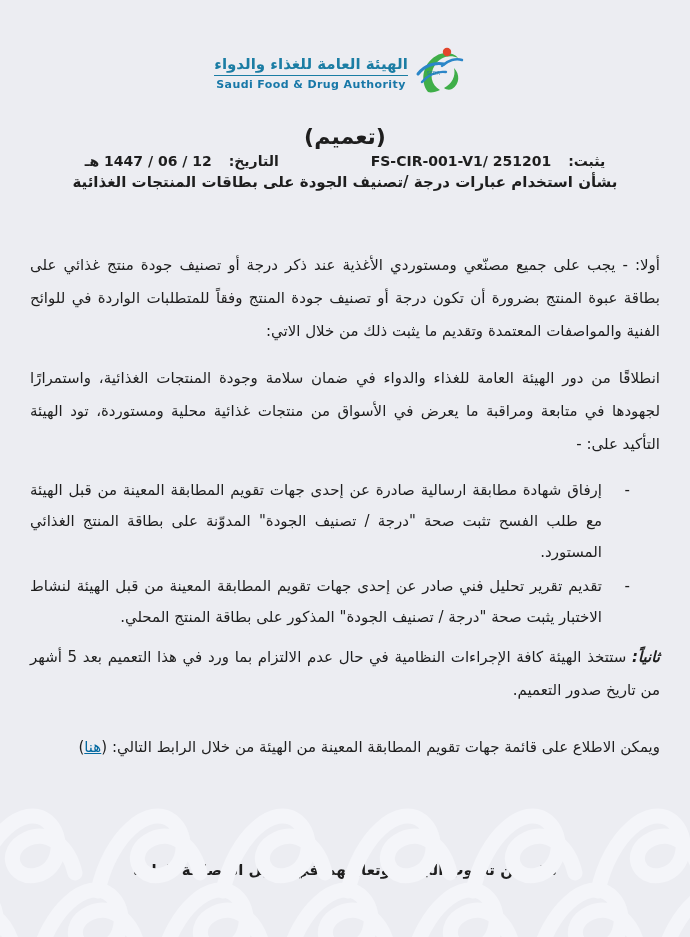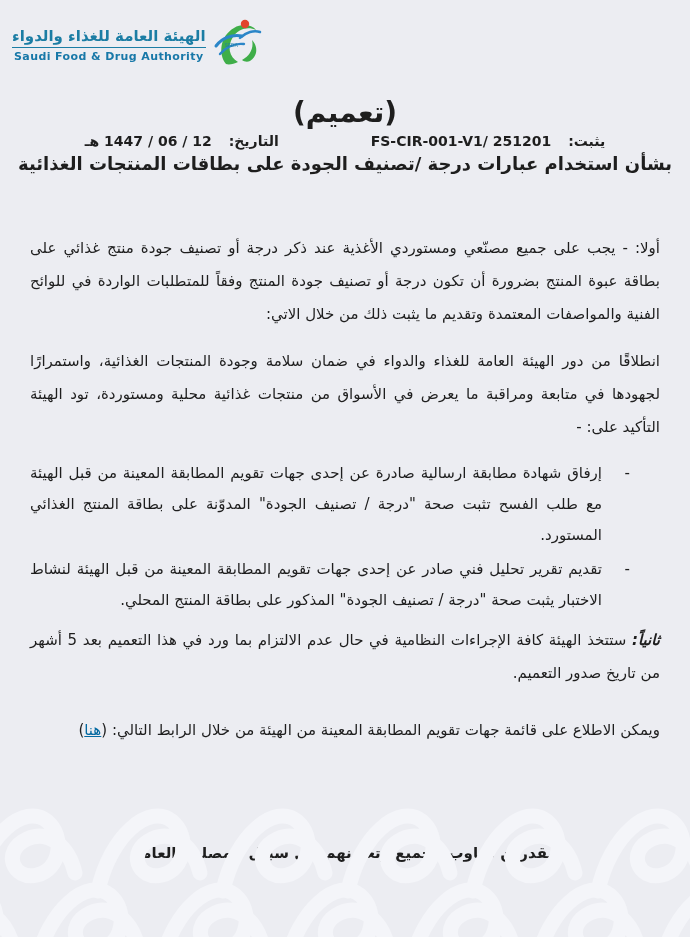--- a/index.html
+++ b/index.html
@@ -21,21 +21,22 @@
   .watermark {
     position: absolute;
     bottom: 0; left: 0;
     width: 690px; height: 160px;
     pointer-events: none;
   }
   
   .header {
     padding: 16px 20px 0 12px;
     display: flex;
-    justify-content: flex-end; 
+    justify-content: center; 
+    margin-top: 28px;
   }
   .logo { display: flex; align-items: center; gap: 6px; }
   .logo-text { text-align: center; }
   .logo-ar {
     color: #1b7da4;
     font-size: 15px;
     font-weight: bold;
     border-bottom: 1.5px solid #1b7da4;
     padding-bottom: 2px;
     direction: rtl;
@@ -46,36 +47,36 @@
     font-weight: bold;
     letter-spacing: 0.4px;
     direction: ltr;
     margin-top: 2px;
     white-space: nowrap;
   }
   
   .title {
     margin-top: 22px;
     text-align: center;
-    font-size: 28px;
+    font-size: 22px;
     font-weight: bold;
   }
   .meta {
     margin-top: 4px;
     display: flex;
     justify-content: center;
     column-gap: 92px;
     font-size: 14px;
     font-weight: bold;
   }
   .meta .label { margin-left: 12px; }
   .subject {
     margin-top: 4px;
     text-align: center;
-    font-size: 18px;
+    font-size: 15px;
     font-weight: bold;
   }
   
   .body {
     margin: 58px 30px 0 30px;
     font-size: 15px;
     line-height: 33px;
     text-align: justify;
   }
   .para { margin-bottom: 14px; }

